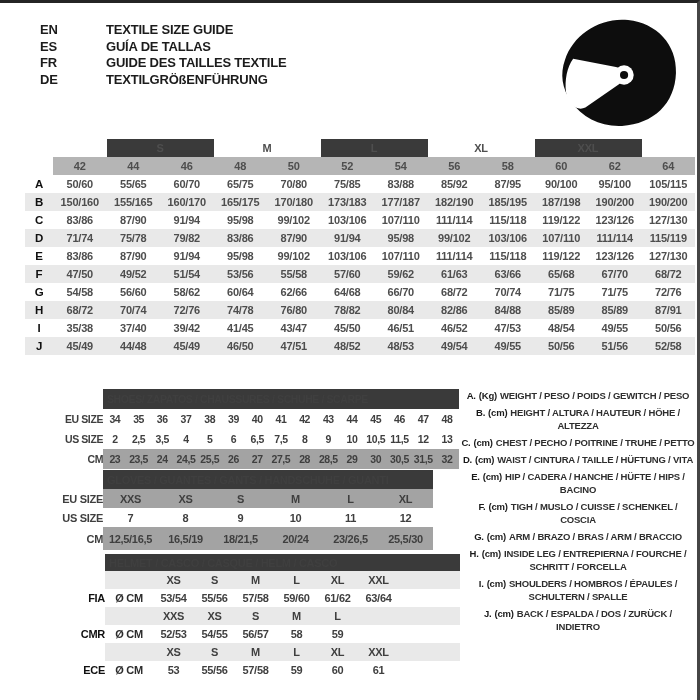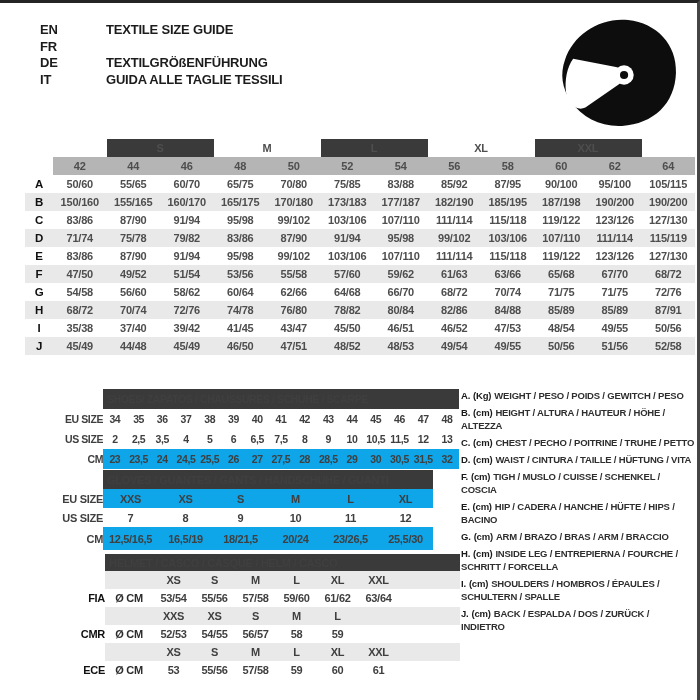--- a/index.html
+++ b/index.html
@@ -27,21 +27,21 @@
   #textile-table td.row-label{color:#101010;font-size:11.5px;}
   .group-row td{height:22px;font-size:13px;color:#2f2f2f;background:#ffffff;}
   .group-row td.dark{background:#3a3a3a;color:#f4f4f4;}
   .size-row td{background:#b5b5b5;color:#272727;font-size:12px;height:20px;}
   .size-row td.wlbl{background:transparent;}
 
   
   .bar-cell{background:#3a3a3a;color:#f4f4f4;font-size:12px;height:18px;
             text-align:left;padding-left:4px;letter-spacing:-0.2px;}
   td.lbl{ text-align:right;font-size:10.5px;color:#111111;letter-spacing:-0.2px;padding-left:13px;}
-  tr.vshaded td{background:#0ea5e9;}
+  tr.vshaded td{background:#a3a3a3;}
   tr.vshaded td.lbl{background:transparent;margin-top:21px;}
 
   #shoes-table{position:absolute;left:35px;top:389px;width:424px;}
   #shoes-table td{font-size:10.5px;color:#3f3f3f;height:20px;letter-spacing:-0.4px;}
   #shoes-table td.wlbl{background:transparent;}
 
   #gloves-table{position:absolute;left:35px;top:470px;width:398px;}
   #gloves-table td{font-size:11px;color:#3f3f3f;height:19px;letter-spacing:-0.3px;}
   #gloves-table tr.cm-row td{height:23px;}
   #gloves-table td.wlbl{background:transparent;}
@@ -50,43 +50,44 @@
   #helmet-table td{font-size:11px;color:#3f3f3f;height:18px;letter-spacing:-0.3px;}
   #helmet-table .title-row td{height:17px;}
   #helmet-table td.hlbl{text-align:right;font-size:11px;color:#101010;padding-left:10px;}
   #helmet-table td.hunit{color:#2c2c2c;}
   .hsize-row td{background:#e9e9e9;color:#2c2c2c;font-size:11.5px;}
   .hsize-row td.wlbl{background:transparent;}
 
   
   #legend{position:absolute;left:461px;top:389px;width:234px;font-weight:bold;
           font-size:9.5px;color:#2e2e2e;line-height:13px;letter-spacing:-0.2px;}
-  .legend-item{margin-bottom:4px;white-space:normal;}
+  .legend-item{margin-bottom:4px;white-space:normal;text-align:center;}
   .legend-key,.legend-unit{margin-right:3px;color:#1a1a1a;}
 </style>
 </head>
 <body>
 
 <div class="frame"></div>
 
 <div id="lang-block">
     <div class="lang-row">
       <span class="lang-code">EN</span>
       <span>TEXTILE SIZE GUIDE</span>
     </div>
     <div class="lang-row">
+      <span class="lang-code">ES</span>
+      <span>GUÍA DE TALLAS</span>
+    </div>
+    <div class="lang-row">
       <span class="lang-code">FR</span>
+      <span>GUIDE DES TAILLES TEXTILE</span>
     </div>
     <div class="lang-row">
       <span class="lang-code">DE</span>
       <span>TEXTILGRÖßENFÜHRUNG</span>
-    </div>
-    <div class="lang-row">
-      <span class="lang-code">IT</span>
-      <span>GUIDA ALLE TAGLIE TESSILI</span>
     </div>
   </div>
 
 <div id="helmet-icon">
   <svg viewBox="0 0 130 112" width="138" height="114" aria-hidden="true">
     <path d="M72 4 C100 7 120 28 119 56 C118 86 97 106 66 108 C45 109 27 100 16 84 C7 71 5 57 10 43 C18 18 45 1 72 4 Z" fill="#0d0d0d"></path>
     <path d="M18 42 L60 50 C70 52 71 62 63 67 L30 90 C22 94 13 87 11 75 C9.5 63 12 50 18 42 Z" fill="#ffffff"></path>
     <circle cx="68" cy="58" r="9.5" fill="#ffffff"></circle>
     <circle cx="68" cy="58" r="4" fill="#0d0d0d"></circle>
   </svg>
@@ -462,19 +463,19 @@
         <td></td>
       </tr>
     </tbody>
 </table>
 
 <div id="legend">
     <div class="legend-item"><span class="legend-key">A.</span><span class="legend-unit">(Kg)</span><span>WEIGHT / PESO / POIDS / GEWITCH / PESO</span></div>
     <div class="legend-item"><span class="legend-key">B.</span><span class="legend-unit">(cm)</span><span>HEIGHT / ALTURA / HAUTEUR / HÖHE / ALTEZZA</span></div>
     <div class="legend-item"><span class="legend-key">C.</span><span class="legend-unit">(cm)</span><span>CHEST / PECHO / POITRINE / TRUHE / PETTO</span></div>
     <div class="legend-item"><span class="legend-key">D.</span><span class="legend-unit">(cm)</span><span>WAIST / CINTURA / TAILLE / HÜFTUNG / VITA</span></div>
+    <div class="legend-item"><span class="legend-key">E.</span><span class="legend-unit">(cm)</span><span>HIP / CADERA / HANCHE / HÜFTE / HIPS / BACINO</span></div>
     <div class="legend-item"><span class="legend-key">F.</span><span class="legend-unit">(cm)</span><span>TIGH / MUSLO / CUISSE / SCHENKEL / COSCIA</span></div>
-    <div class="legend-item"><span class="legend-key">E.</span><span class="legend-unit">(cm)</span><span>HIP / CADERA / HANCHE / HÜFTE / HIPS / BACINO</span></div>
     <div class="legend-item"><span class="legend-key">G.</span><span class="legend-unit">(cm)</span><span>ARM / BRAZO / BRAS / ARM / BRACCIO</span></div>
     <div class="legend-item"><span class="legend-key">H.</span><span class="legend-unit">(cm)</span><span>INSIDE LEG / ENTREPIERNA / FOURCHE / SCHRITT / FORCELLA</span></div>
     <div class="legend-item"><span class="legend-key">I.</span><span class="legend-unit">(cm)</span><span>SHOULDERS / HOMBROS / ÉPAULES / SCHULTERN / SPALLE</span></div>
     <div class="legend-item"><span class="legend-key">J.</span><span class="legend-unit">(cm)</span><span>BACK / ESPALDA / DOS / ZURÜCK / INDIETRO</span></div>
   </div>
 
 </body></html>

